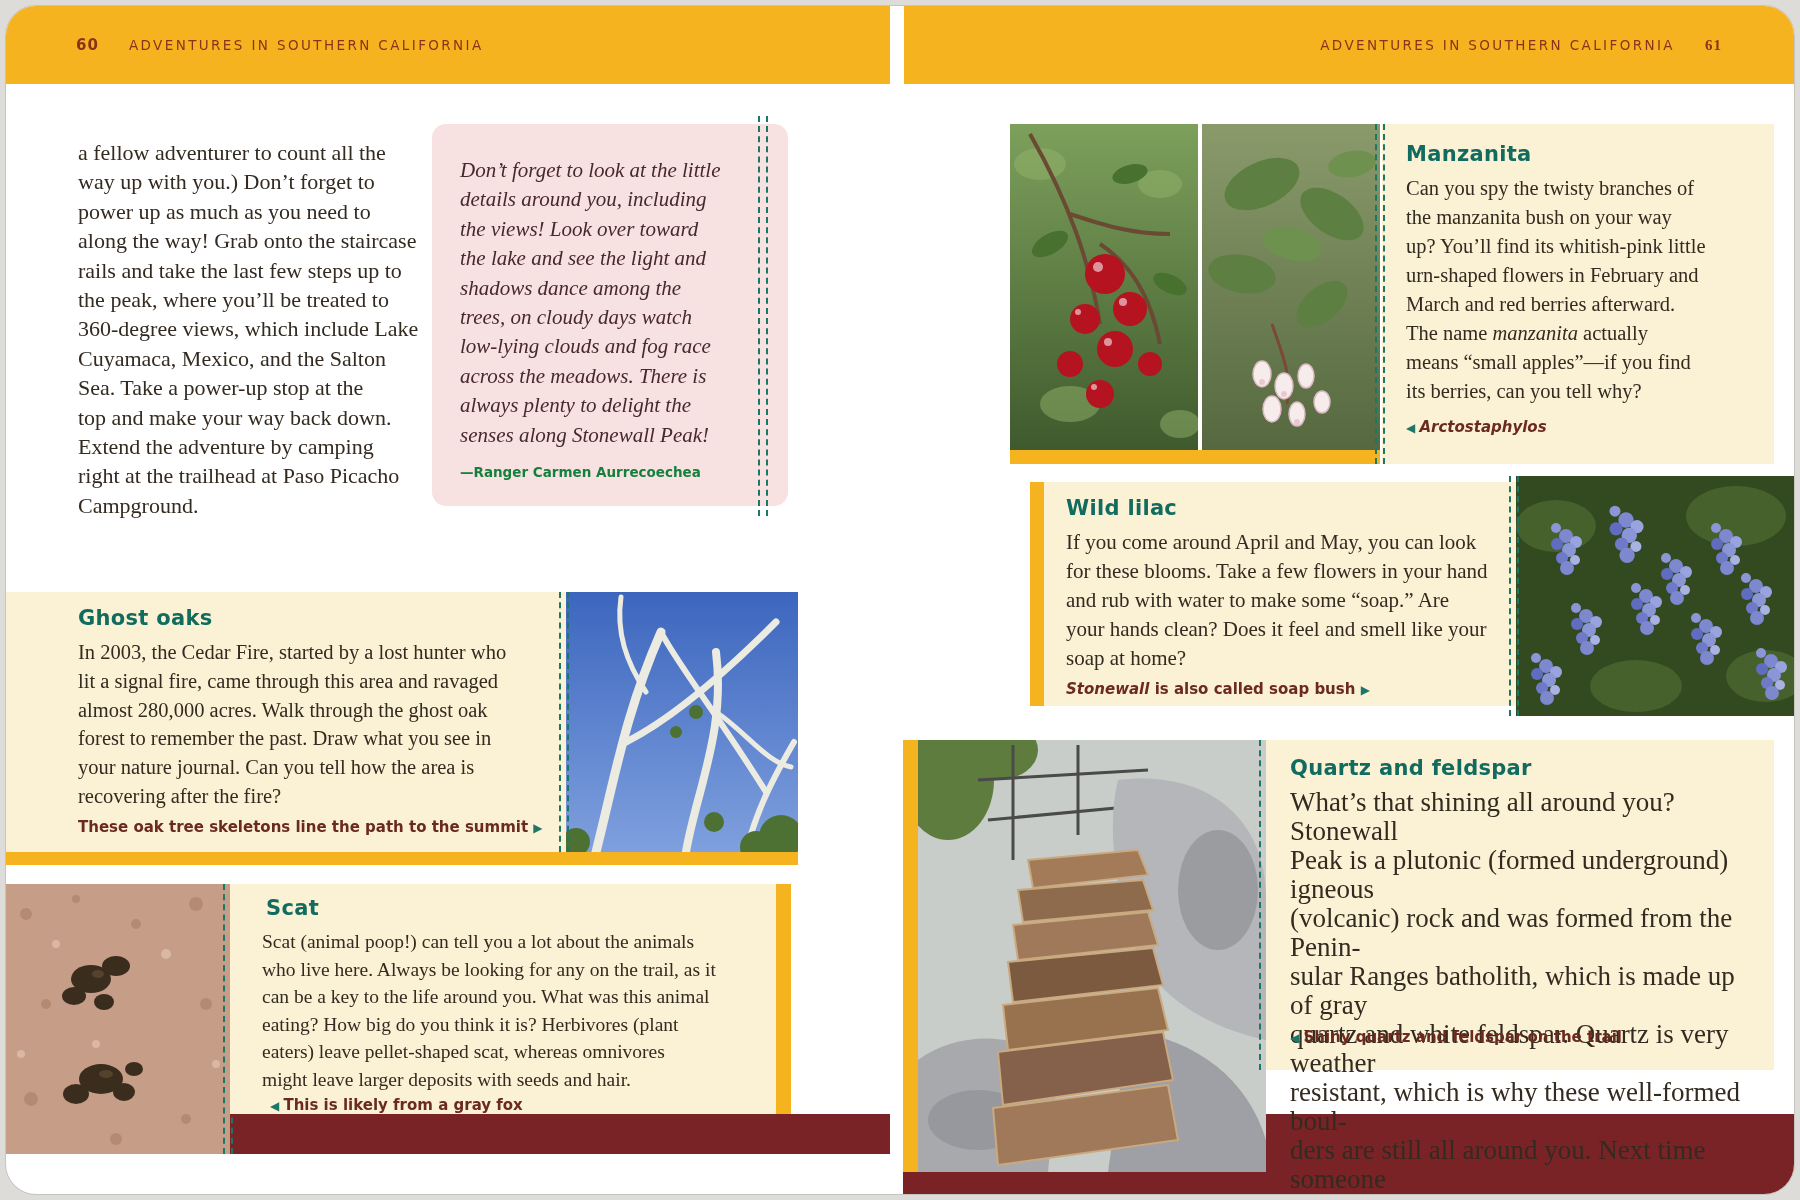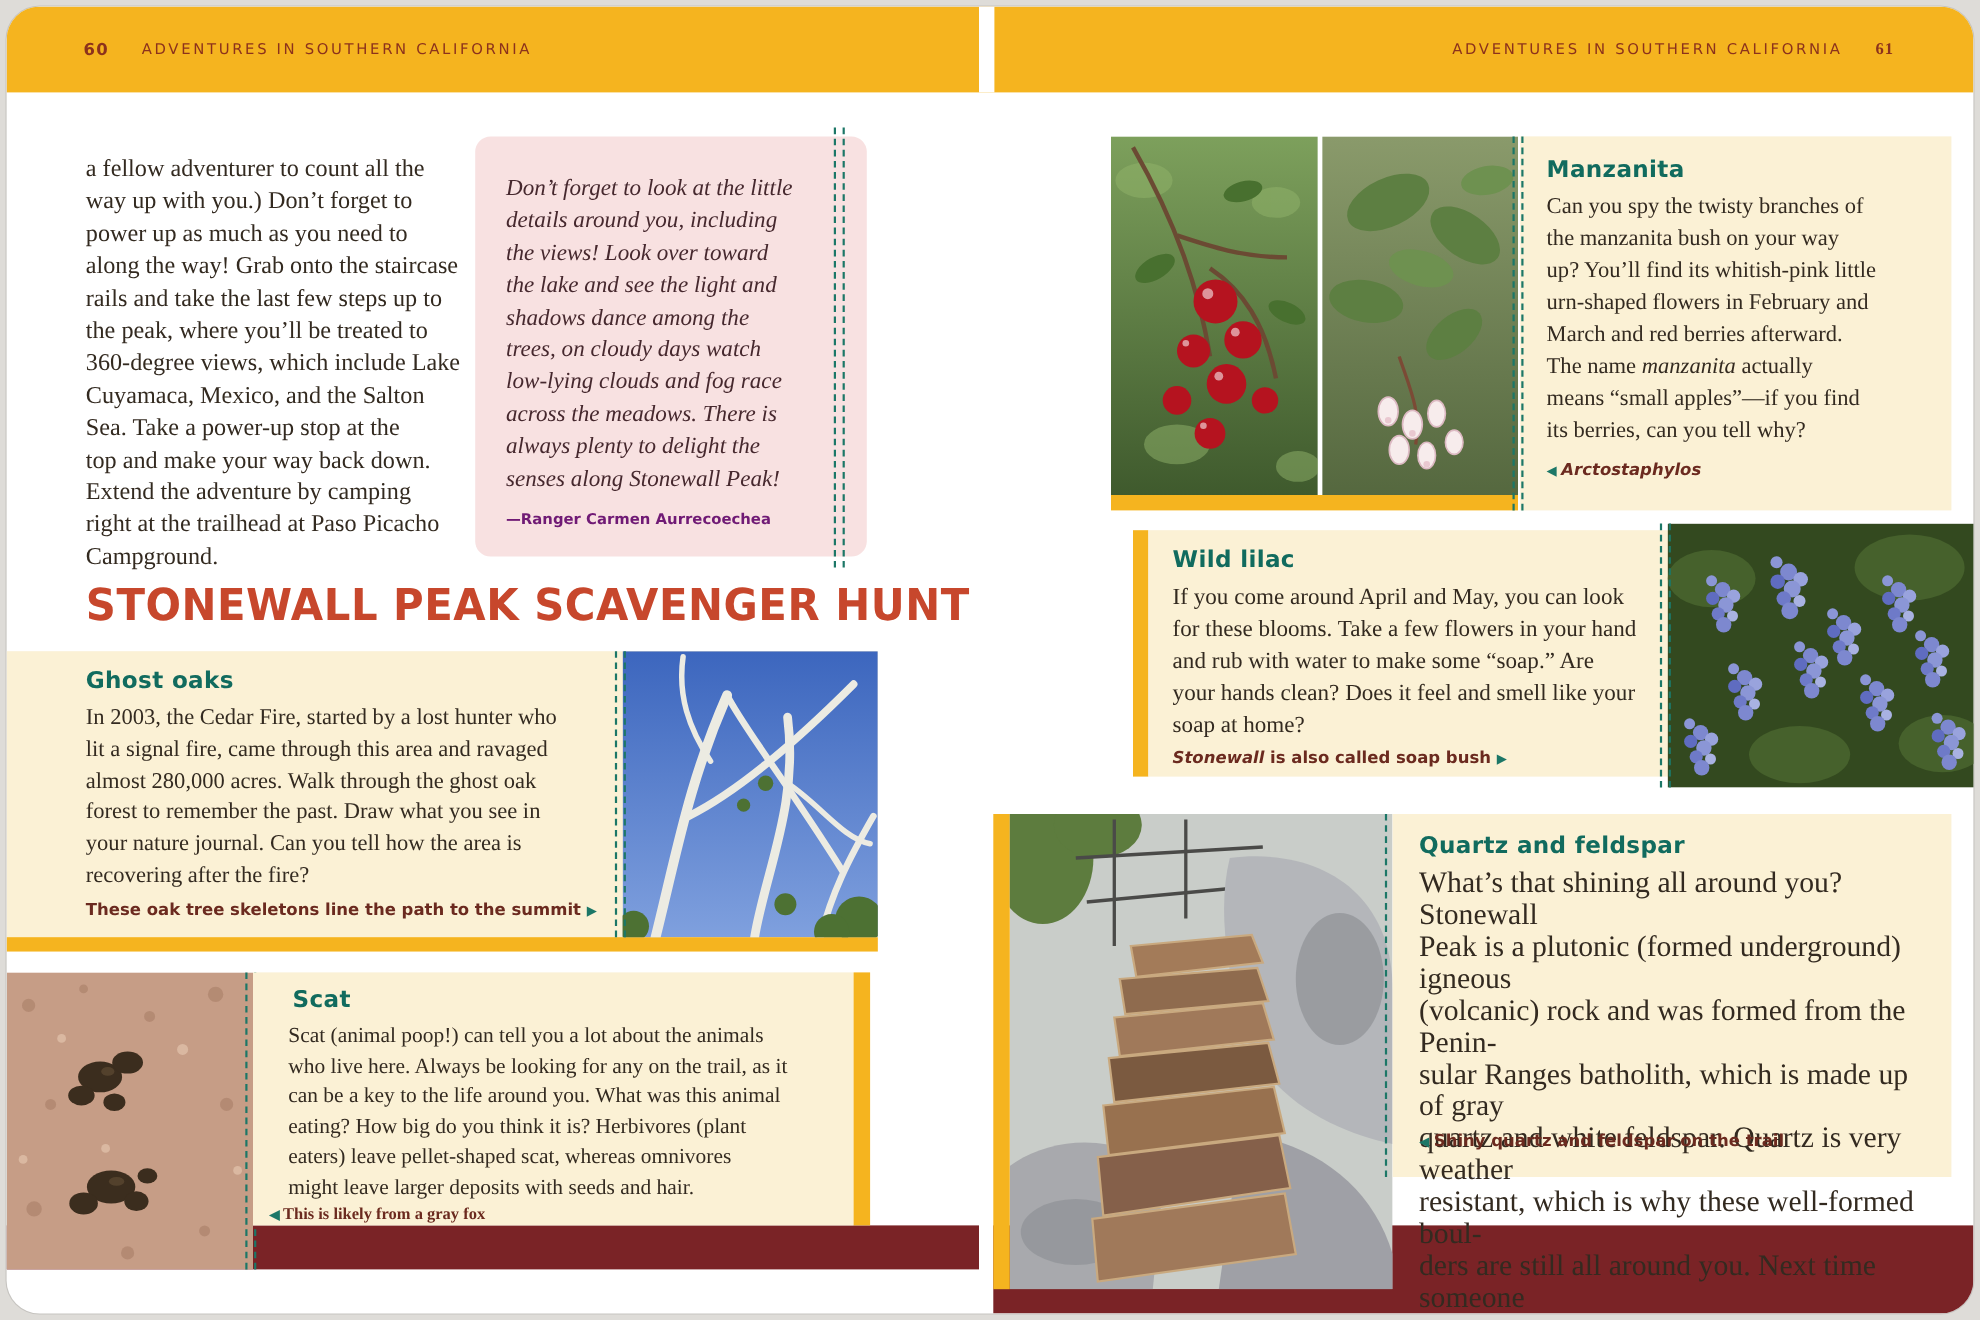--- a/index.html
+++ b/index.html
@@ -14,21 +14,21 @@
   .rh .num{font-weight:bold;font-size:15px;letter-spacing:1px;}
   .rh-left{left:70px;} .rh-left .num{margin-right:30px;}
   .rh-right{right:72px;} .rh-right .num{margin-left:30px;font-family:Liberation Serif, serif;}
   
   .serif{color:#332a20;}
   .prelines{white-space:pre-line;}
   .main-para{left:72px;top:132px;width:382px;font-size:22px;line-height:29.4px;}
   
   .quote-box{left:426px;top:118px;width:356px;height:382px;background:#f8e1e1;border-radius:14px;}
   .quote-text{left:454px;top:150px;width:312px;font-style:italic;font-size:21px;line-height:29.4px;color:#46282e;}
-  .quote-attr{left:454px;top:458px;font-family:"DejaVu Sans",sans-serif;font-weight:bold;font-size:13.5px;color:#701a75;}
+  .quote-attr{left:454px;top:458px;font-family:"DejaVu Sans",sans-serif;font-weight:bold;font-size:13.5px;color:#15803d;}
   .dash2{width:6px;border-left:2.5px dashed #1c7767;border-right:2.5px dashed #1c7767;}
   
   .scav-head{left:72px;top:522px;font-family:"DejaVu Sans",sans-serif;font-weight:bold;font-size:40px;
              color:#c7472c;letter-spacing:0.5px;}
   .scav-head span{display:inline-block;transform:scaleX(.95);transform-origin:left center;}
   .cream{background:#fbf1d5;}
   .ptitle{font-family:"DejaVu Sans",sans-serif;font-weight:bold;font-size:21px;color:#116b5e;letter-spacing:.3px;}
   .pcap{font-family:"DejaVu Sans",sans-serif;font-weight:bold;font-size:15px;color:#6b2a1f;}
   .arrow{color:#1c7767;font-size:12px;}
   .ybar{background:#f5b41f;}
@@ -76,21 +76,20 @@
 the lake and see the light and
 shadows dance among the
 trees, on cloudy days watch
 low-lying clouds and fog race
 across the meadows. There is
 always plenty to delight the
 senses along Stonewall Peak!</div>
   <div class="abs quote-attr">—Ranger Carmen Aurrecoechea</div>
   <div class="abs dash2" style="left:752px;top:110px;height:400px;"></div>
 
-  <div class="abs scav-head"><span>STONEWALL PEAK SCAVENGER HUNT</span></div>
 
   <div class="abs cream" style="left:0;top:586px;width:792px;height:260px;border-bottom:13px solid #f5b41f;"></div>
   <svg class="abs photo" style="left:560px;top:586px;" width="232" height="260" viewBox="0 0 232 260">
     <defs>
         <linearGradient id="sky" x1="0" y1="0" x2="0" y2="1">
       <stop offset="0" stop-color="#3c66be"></stop>
           <stop offset="1" stop-color="#7fa0de"></stop>
         </linearGradient>
       </defs>
     <rect width="232" height="260" fill="url(#sky)"></rect>
@@ -163,21 +162,21 @@
   <div class="abs dash2" style="left:217px;top:878px;height:270px;"></div>
   <div class="abs cream" style="left:224px;top:878px;width:546px;height:230px;"></div>
   <div class="abs ybar" style="left:770px;top:878px;width:15px;height:230px;"></div>
   <div class="abs ptitle" style="left:260px;top:890px;">Scat</div>
   <div class="abs serif prelines" style="left:256px;top:922px;width:512px;font-size:19.5px;line-height:27.6px;">Scat (animal poop!) can tell you a lot about the animals
 who live here. Always be looking for any on the trail, as it
 can be a key to the life around you. What was this animal
 eating? How big do you think it is? Herbivores (plant
 eaters) leave pellet-shaped scat, whereas omnivores
 might leave larger deposits with seeds and hair.</div>
-  <div class="abs pcap" style="left:239px;top:1090px;font-family:Liberation Serif, serif;">
+  <div class="abs pcap" style="left:264px;top:1090px;">
     <span class="arrow">◀ </span>
     <span>This is likely from a gray fox</span>
   </div>
 
   <svg class="abs photo" style="left:1004px;top:118px;" width="188" height="326" viewBox="0 0 188 326">
     <defs>
         <linearGradient id="gb" x1="0" y1="0" x2="0" y2="1">
       <stop offset="0" stop-color="#7da05c"></stop>
           <stop offset="1" stop-color="#3f5a2d"></stop>
         </linearGradient>

